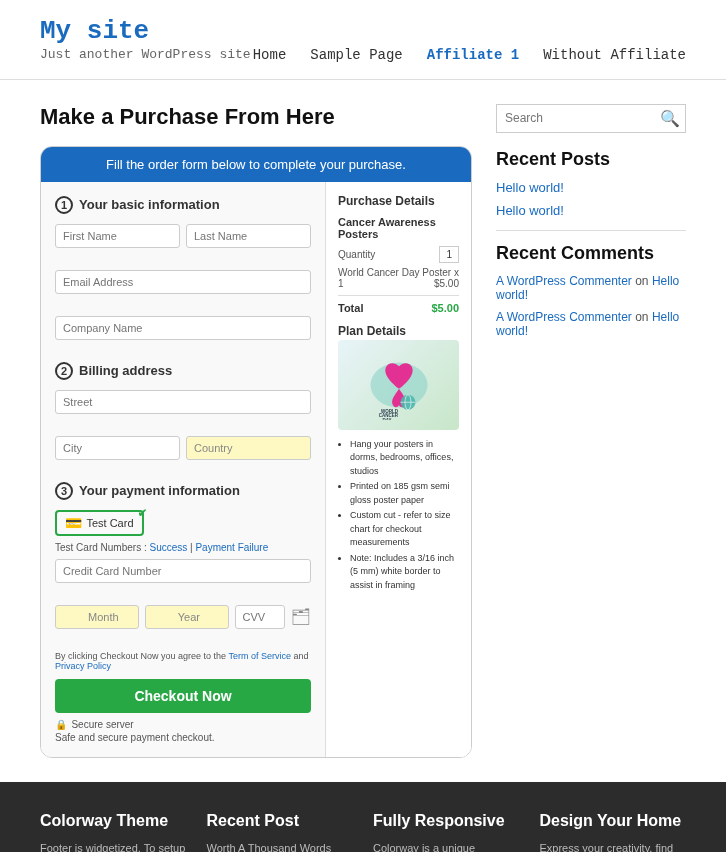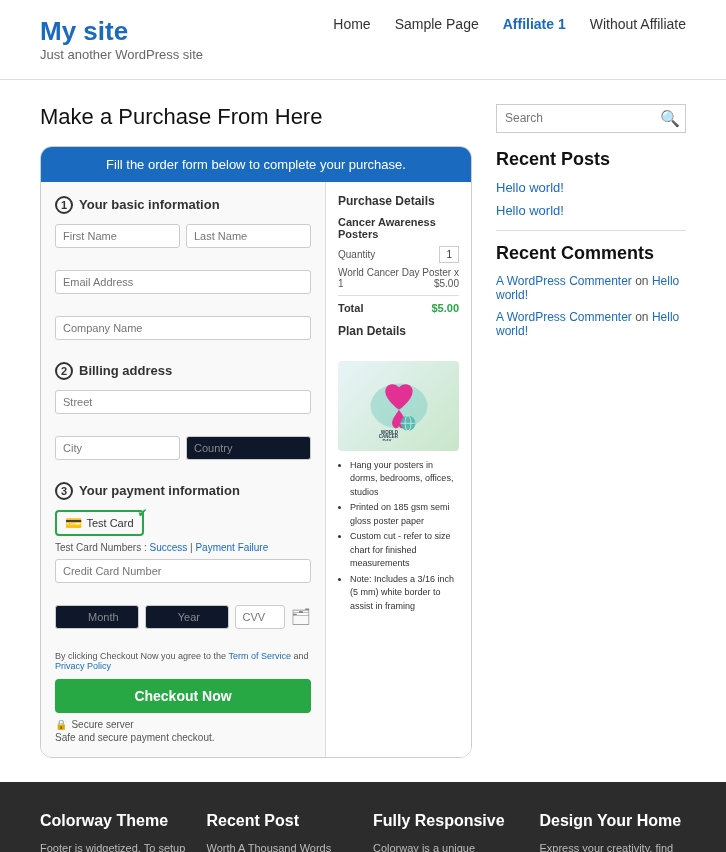--- a/index.html
+++ b/index.html
@@ -2,44 +2,45 @@
 <html><head>
   <meta charset="utf-8">
   <style>
     * { box-sizing: border-box; margin: 0; padding: 0; }
     body { font-family: Arial, sans-serif; font-size: 14px; color: #333; background: #fff; }
 
     
     .site-header {
       padding: 16px 40px;
       display: flex;
-      align-items: flex-start;
+      align-items: flex-end;
       justify-content: space-between;
       border-bottom: 1px solid #ddd;
+      font-family: Liberation Mono, monospace;
     }
     .site-title { line-height: 1.2; }
     .site-title h1 { font-size: 26px; color: #1a6bbf; font-weight: bold; }
     .site-title p { font-size: 13px; color: #666; }
     .site-nav { display: flex; gap: 24px; align-items: center; }
     .site-nav a { text-decoration: none; color: #333; font-size: 14px; }
     .site-nav a.affiliate { color: #1a6bbf; font-weight: bold; }
 
     
     .main-container {
       max-width: 726px;
       margin: 0 auto;
       padding: 24px 40px;
       display: flex;
       gap: 24px;
     }
     .content-area { flex: 1; min-width: 0; }
     .sidebar { width: 190px; flex-shrink: 0; }
 
     
-    .page-title { font-size: 22px; font-weight: normal; margin-bottom: 16px; color: #111; }
+    .page-title { font-size: 22px; font-weight: bold; margin-bottom: 16px; color: #111; }
 
     
     .checkout-wrapper {
       border: 1px solid #ccc;
       border-radius: 12px;
       overflow: hidden;
     }
     .checkout-header {
       background: #1a6bbf;
       color: #fff;
@@ -86,21 +87,21 @@
       color: #888;
       background: #fff;
     }
     .form-select {
       width: 100%;
       padding: 5px 7px;
       font-size: 11px;
       border: 1px solid #ccc;
       border-radius: 3px;
       color: #888;
-      background: #0f172a;
+      background: #fef9c3;
       appearance: none;
     }
     .section-billing { margin-top: 12px; margin-bottom: 10px; }
     .section-payment { margin-top: 12px; margin-bottom: 8px; }
 
     .card-badge {
       display: inline-flex;
       align-items: center;
       gap: 4px;
       border: 2px solid #28a745;
@@ -192,21 +193,21 @@
       display: flex;
       justify-content: space-between;
       font-size: 11px;
       font-weight: bold;
     }
     .total-amount { color: #28a745; }
 
     .plan-details-title {
       font-size: 12px;
       font-weight: bold;
-      margin: 10px 0 23px;
+      margin: 10px 0 2px;
     }
     .plan-image {
       width: 100%;
       height: 90px;
       background: linear-gradient(135deg, #e8f4f8, #c8e6c9);
       border-radius: 4px;
       display: flex;
       align-items: center;
       justify-content: center;
       margin-bottom: 8px;
@@ -410,21 +411,21 @@
 
               <text x="16" y="82" font-size="6" fill="#2c3e50" font-weight="bold">WORLD</text>
               <text x="13" y="88" font-size="6" fill="#2c3e50" font-weight="bold">CANCER</text>
               <text x="18" y="94" font-size="6" fill="#2c3e50" font-weight="bold">DAY</text>
             </svg>
           </div>
 
           <ul class="plan-features">
             <li>Hang your posters in dorms, bedrooms, offices, studios</li>
             <li>Printed on 185 gsm semi gloss poster paper</li>
-            <li>Custom cut - refer to size chart for finished measurements</li>
+            <li>Custom cut - refer to size chart for checkout measurements</li>
             <li>Note: Includes a 3/16 inch (5 mm) white border to assist in framing</li>
           </ul>
         </div>
       </div>
     </div>
   </div>
 
   <aside class="sidebar">
     <div class="search-box">
       <input class="search-input" type="text" placeholder="Search" style="">

